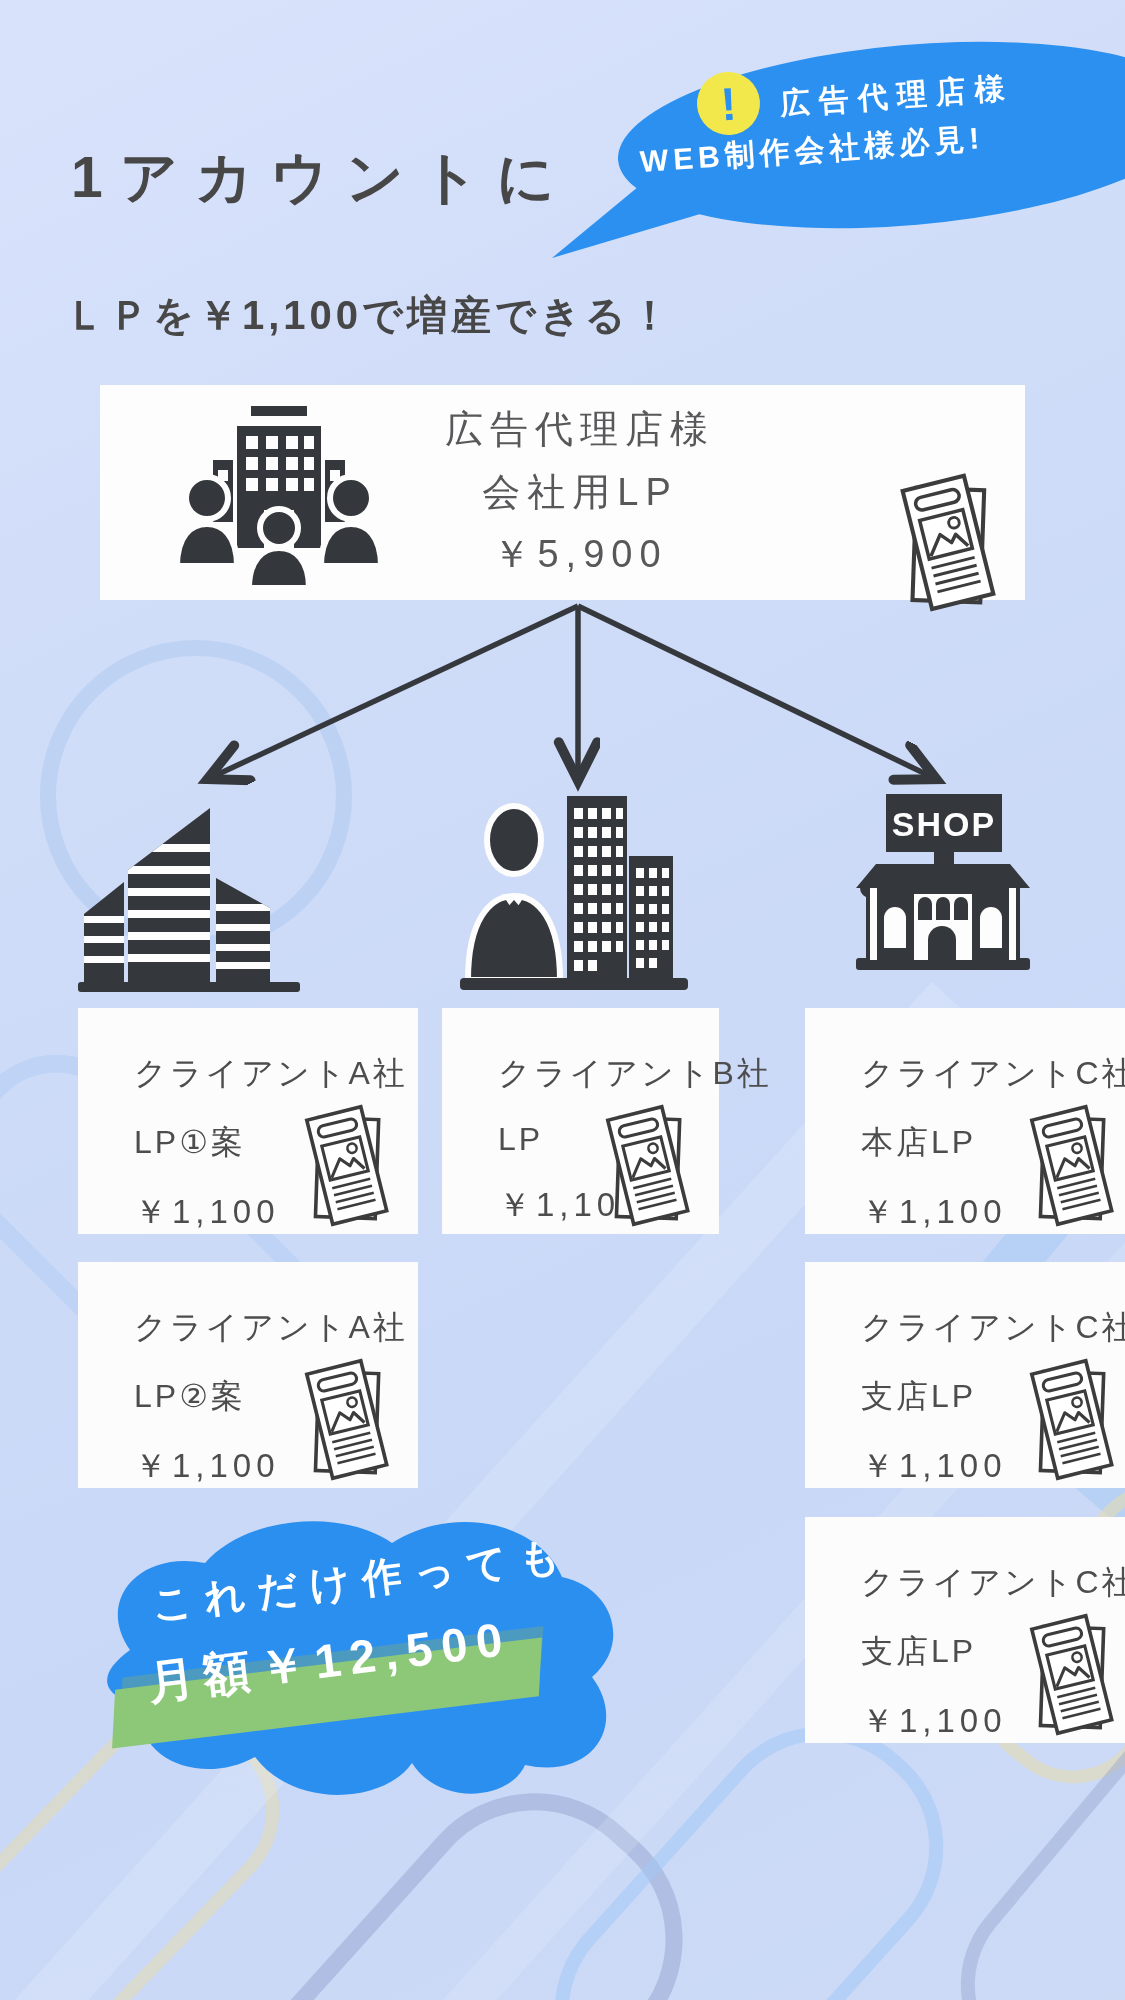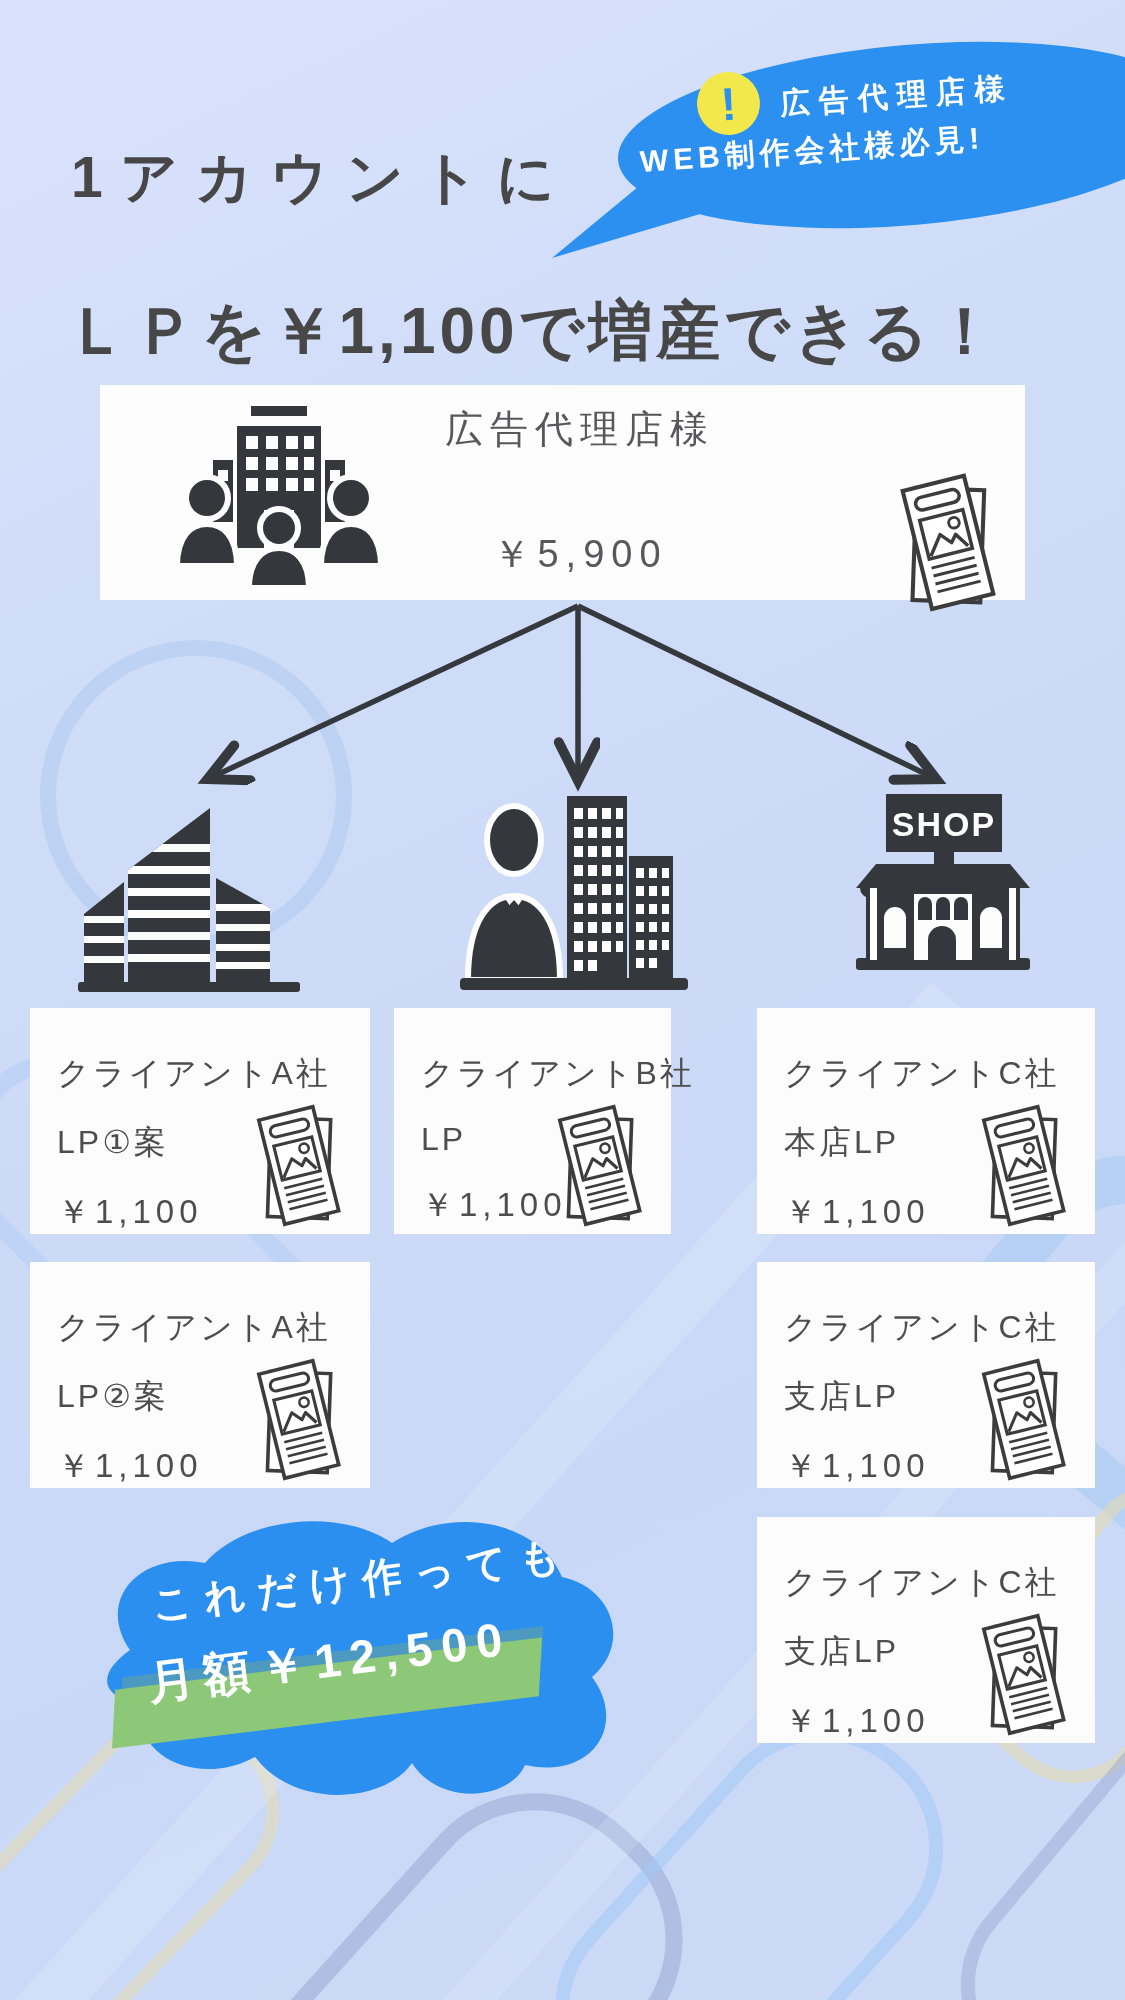--- a/index.html
+++ b/index.html
@@ -18,30 +18,30 @@
   .alert-badge{left:697px;top:72px;width:63px;height:63px;border-radius:50%;background:#f2e84b;
     display:flex;align-items:center;justify-content:center;transform:rotate(-4deg);}
   .alert-badge span{color:#2b90ef;font-weight:900;font-size:46px;line-height:1;}
   .bubble-line{color:#ffffff;font-weight:bold;white-space:nowrap;transform:rotate(-4deg);transform-origin:left center;}
   .bubble-line1{left:780px;top:84px;font-size:30px;letter-spacing:9px;}
   .bubble-line2{left:640px;top:142px;font-size:30px;letter-spacing:5px;}
 
   
   .headline{color:#474747;font-weight:bold;white-space:nowrap;margin-left:9px;}
   .headline1{left:62px;top:140px;font-size:57px;letter-spacing:17px;}
-  .headline2{left:56px;top:288px;font-size:64px;letter-spacing:4px;}
+  .headline2{left:56px;top:288px;font-size:40px;letter-spacing:4px;}
 
   
   .agency-box{left:100px;top:385px;width:925px;height:215px;background:#fdfdfe;}
   .agency-text{left:340px;top:392px;width:480px;height:200px;display:flex;flex-direction:column;
     justify-content:space-between;align-items:center;padding:12px 0;box-sizing:border-box;
     color:#58585a;font-size:38px;letter-spacing:7px;white-space:nowrap;}
 
   
-  .card{background:#fcfcfd;box-sizing:border-box;padding:44px 0 0 27px;}
+  .card{background:#fcfcfd;box-sizing:border-box;padding:44px 0 0 56px;margin-left:48px;}
   .card-line{color:#4d4d4d;font-size:32px;letter-spacing:3px;margin-bottom:25px;white-space:nowrap;}
   .card-line.price{font-size:33px;letter-spacing:5px;}
   .card .flyer{position:absolute;right:16px;top:92px;width:114px;height:134px;}
 
   
   .summary-line{color:#ffffff;font-weight:bold;white-space:nowrap;z-index:5;}
   .summary-line1{left:152px;top:1578px;font-size:40px;letter-spacing:12px;transform:rotate(-7deg);transform-origin:left center;}
   .summary-line2{left:148px;top:1652px;font-size:47px;letter-spacing:9px;transform:rotate(-7deg);transform-origin:left center;}
   .hl-green{left:112px;top:1664px;width:430px;height:58px;background:#8cc878;
     transform:rotate(-7deg) skewX(-10deg);z-index:3;}
@@ -127,20 +127,21 @@
       <circle cx="42" cy="100" r="21"></circle>
       <path d="M12,168 C12,138 26,126 42,126 C58,126 72,138 72,168 Z"></path>
       <circle cx="186" cy="100" r="21"></circle>
       <path d="M156,168 C156,138 170,126 186,126 C202,126 216,138 216,168 Z"></path>
       <circle cx="114" cy="130" r="19"></circle>
       <path d="M84,190 C84,162 98,150 114,150 C130,150 144,162 144,190 Z"></path>
     </g>
   </svg>
   <div class="abs agency-text">
     <div>広告代理店様</div>
+    <div>会社用LP</div>
     <div>￥5,900</div>
   </div>
   <svg class="abs" style="left:880px;top:468px;" width="132" height="152" viewBox="0 0 110 130">
       <use href="#flyer"></use>
     </svg>
 
   <svg class="abs" style="left:0;top:598px;" width="1125" height="200" viewBox="0 0 1125 200">
     <defs>
       <marker id="ah" markerWidth="12" markerHeight="12" refX="7.5" refY="4" orient="auto">
         <path d="M1,0.5 L8,4 L1,7.5" fill="none" stroke="#35393d" stroke-width="1.8" stroke-linecap="round"></path>

